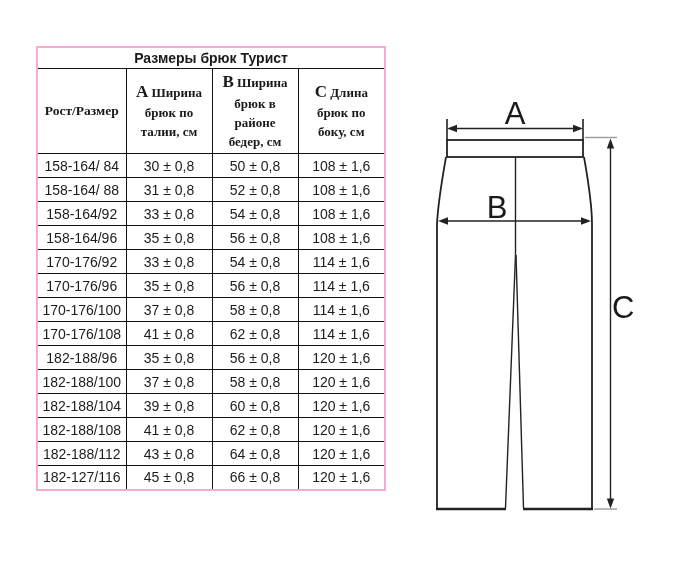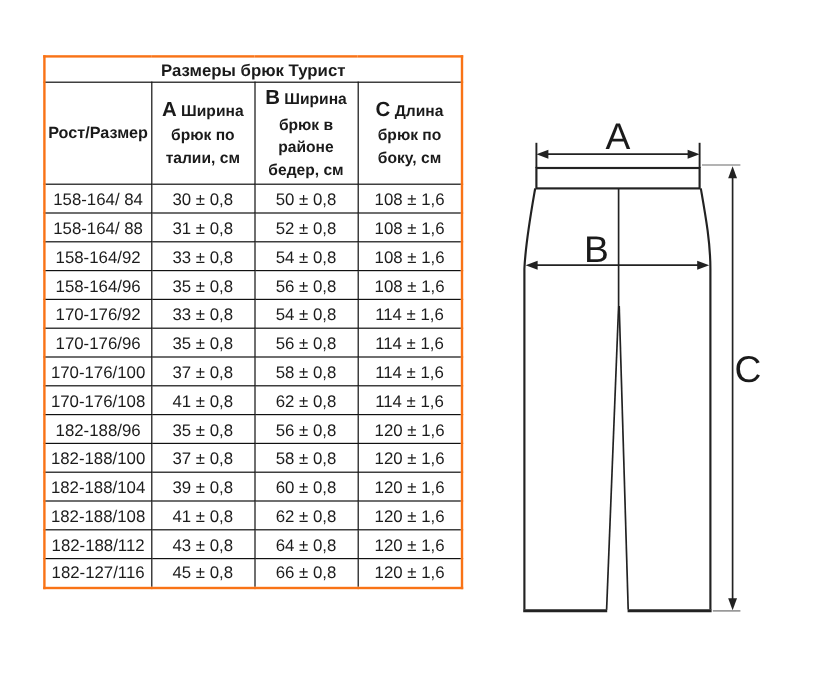--- a/index.html
+++ b/index.html
@@ -10,39 +10,40 @@
     font-family:"Liberation Sans","DejaVu Sans",sans-serif;
     color:#1a1a1a;
     overflow:hidden;
   }
   table.sizes{
     position:absolute;left:36px;top:46px;
     border-collapse:collapse;
     table-layout:fixed;
     width:348px;
     background:#fff;
-    border:2px solid #f97316;
+    border:2px solid #f9a8d4;
   }
   table.sizes td,table.sizes th{
     border:1px solid #111;
     text-align:center;
     vertical-align:middle;
     padding:0 2px;
     overflow:hidden;
   }
   tr.title-row td{
     height:20px;
     font-weight:bold;
     font-size:14px;
   }
   tr.header-row th{
     height:84px;
     font-weight:bold;
     font-size:13px;
     line-height:1.45;
+    font-family:Liberation Serif, serif;
   }
   .hletter{font-size:17px;font-weight:bold;}
   .hlabel{white-space:pre-line;}
   .rowsize{font-size:13.5px;font-weight:bold;}
   tbody.data tr{height:24px;margin-left:11px;}
   tbody.data td{
     font-size:14px;
     font-weight:normal;
     color:#1c1c1c;
   }

